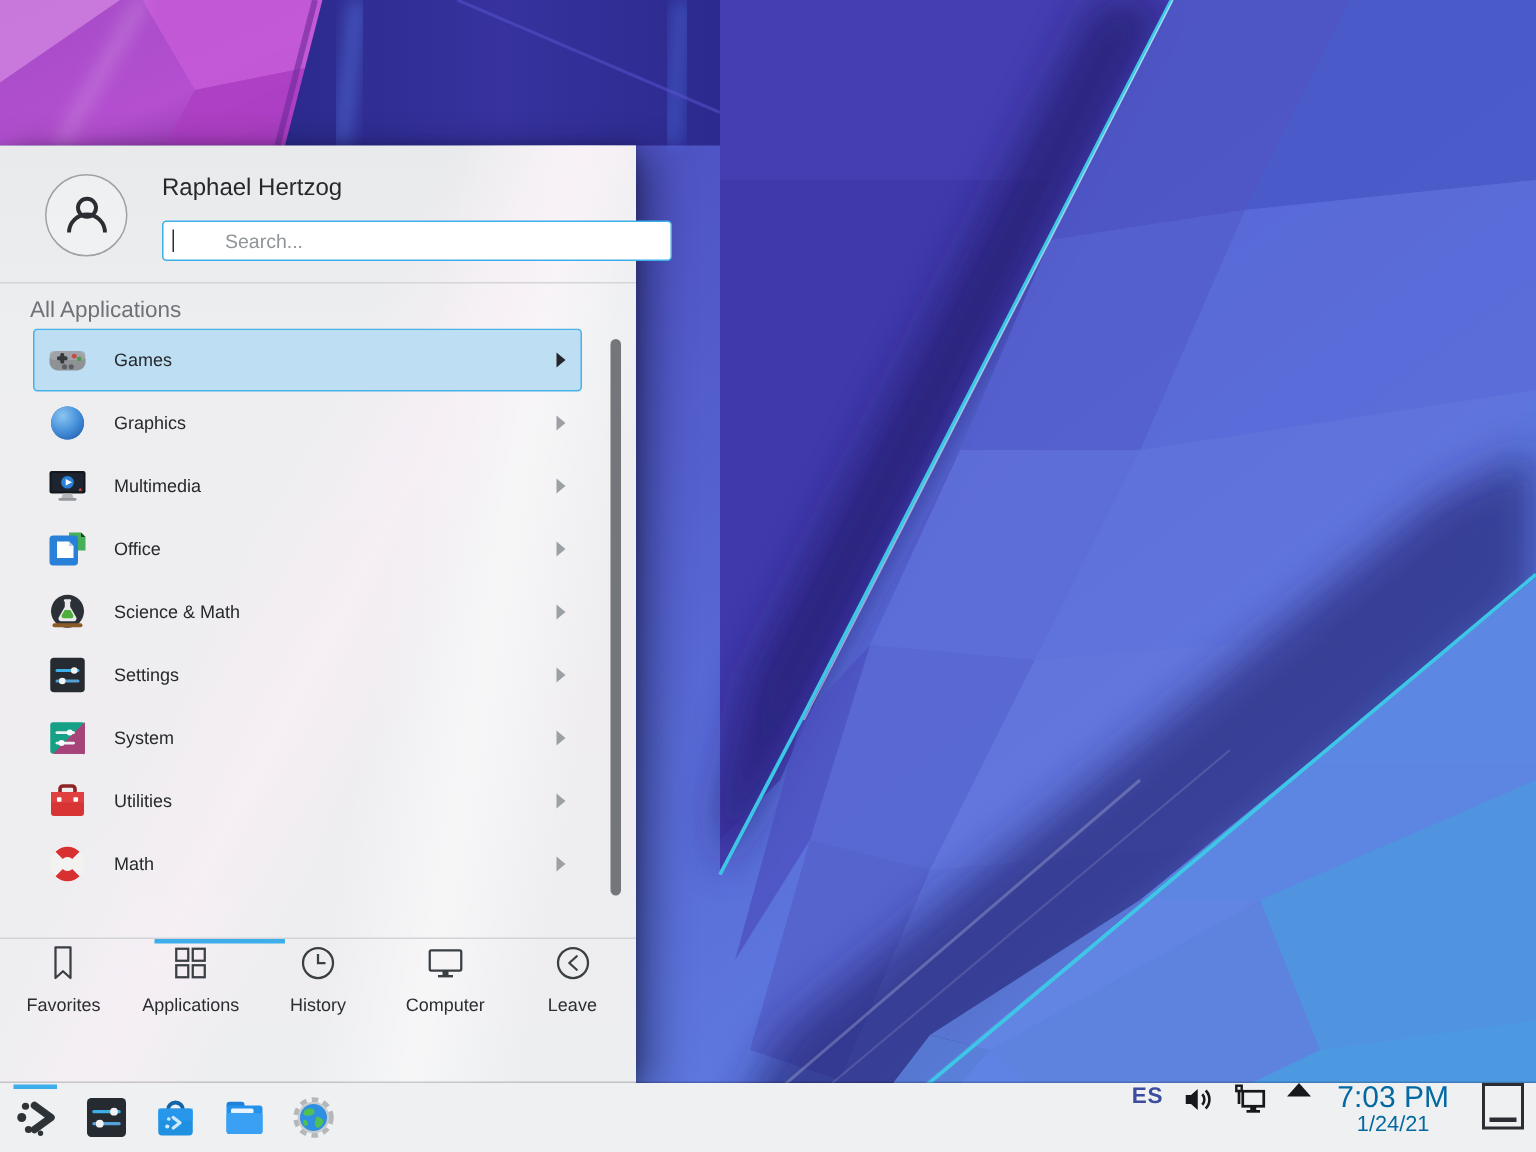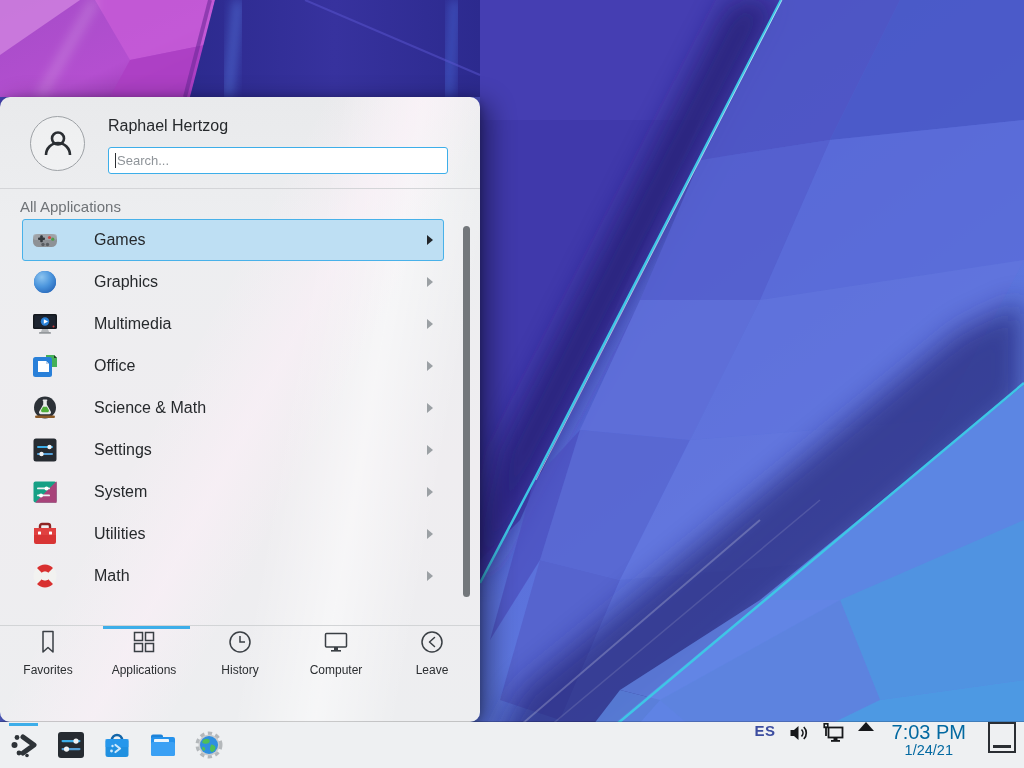--- a/index.html
+++ b/index.html
@@ -2,45 +2,45 @@
 <html><head>
 <meta charset="utf-8">
 <style>
   * { margin:0; padding:0; box-sizing:border-box; }
   html,body { width:1024px; height:768px; overflow:hidden; }
   body { font-family:"Liberation Sans", sans-serif; }
   .desktop { position:relative; width:1024px; height:768px; overflow:hidden; background:#4a4fc0; }
   .wallpaper { position:absolute; inset:0; }
 
   
-  .menu { position:absolute; left:0; top:97px; width:480px; height:625px;
+  .menu { position:absolute; left:0; top:97px; width:424px; height:625px;
     background:
       linear-gradient(118deg, rgba(255,255,255,0) 40%, rgba(252,240,248,.55) 52%, rgba(255,255,255,0) 62%),
       linear-gradient(100deg, rgba(255,255,255,0) 58%, rgba(255,255,255,.5) 72%, rgba(255,255,255,0) 86%),
       linear-gradient(180deg, #e9eaec 0%, #edeef0 20%, #efedf0 60%, #edeef0 100%);
     box-shadow: 10px 6px 26px rgba(0,0,20,.45), 0 2px 10px rgba(0,0,0,.3);
-    display:flex; flex-direction:column;border-radius:10px; }
+    display:flex; flex-direction:column; }
   .menu-header { position:relative; height:92px; flex:0 0 auto; border-bottom:1px solid #d4d5d8; }
   .avatar { position:absolute; left:30px; top:19px; width:55px; height:55px; border-radius:50%;
     border:1px solid #9ea2a6; display:flex; align-items:center; justify-content:center; background:rgba(255,255,255,.25); }
   .user-name { position:absolute; left:108px; top:20px; font-size:16px; color:#26292c; }
   .search-wrap { position:absolute; left:108px; top:50px; width:340px; height:27px;
     background:#ffffff; border:1.5px solid #3daee9; border-radius:3px; display:flex; align-items:center; padding-left:6px; }
   .search-caret { width:1px; height:15px; background:#2a2e32; margin-right:1px; }
-  .search-placeholder { font-size:13px; color:#8f9499; }
+  .search-placeholder { font-size:13px; color:#8f9499;padding-left:33px; }
 
   .section-label { flex:0 0 auto; padding:9px 0 4px 20px; font-size:15px; color:#6f7377; }
 
   .list-area { position:relative; flex:0 0 auto; height:406px; overflow:hidden; }
   .cat-list { position:absolute; left:0; top:0; width:100%; }
   .cat-row { position:relative; height:42px; margin:0 36px 0 22px; display:flex; align-items:center;
     border:1px solid transparent; border-radius:3px; }
   .cat-row.active { background:#bedff3; border-color:#48b1e9; }
   .cat-icon { width:26px; height:26px; margin-left:9px; flex:0 0 auto; }
-  .cat-label { margin-left:36px; font-size:16px; color:#26292c; }
+  .cat-label { margin-left:18px; font-size:12px; color:#26292c; }
   .cat-arrow { position:absolute; right:10px; width:0; height:0;
     border-left:6px solid #9ba0a4; border-top:5px solid transparent; border-bottom:5px solid transparent; }
   .cat-row.active .cat-arrow { border-left-color:#23272b; }
   .scrollbar { position:absolute; right:10px; top:7px; width:7px; height:371px; border-radius:3.5px; background:#73777b; }
 
   .tabbar { flex:1 1 auto; border-top:1px solid #d2d4d6; position:relative; display:flex; }
   .tab-indicator { position:absolute; left:103px; top:0; width:87px; height:3px; background:#3daee9; }
   .tab { flex:1; display:flex; flex-direction:column; align-items:center; gap:7px; padding-top:2px; }
   .tab-label { font-size:12px; color:#2b2e31; }
 

